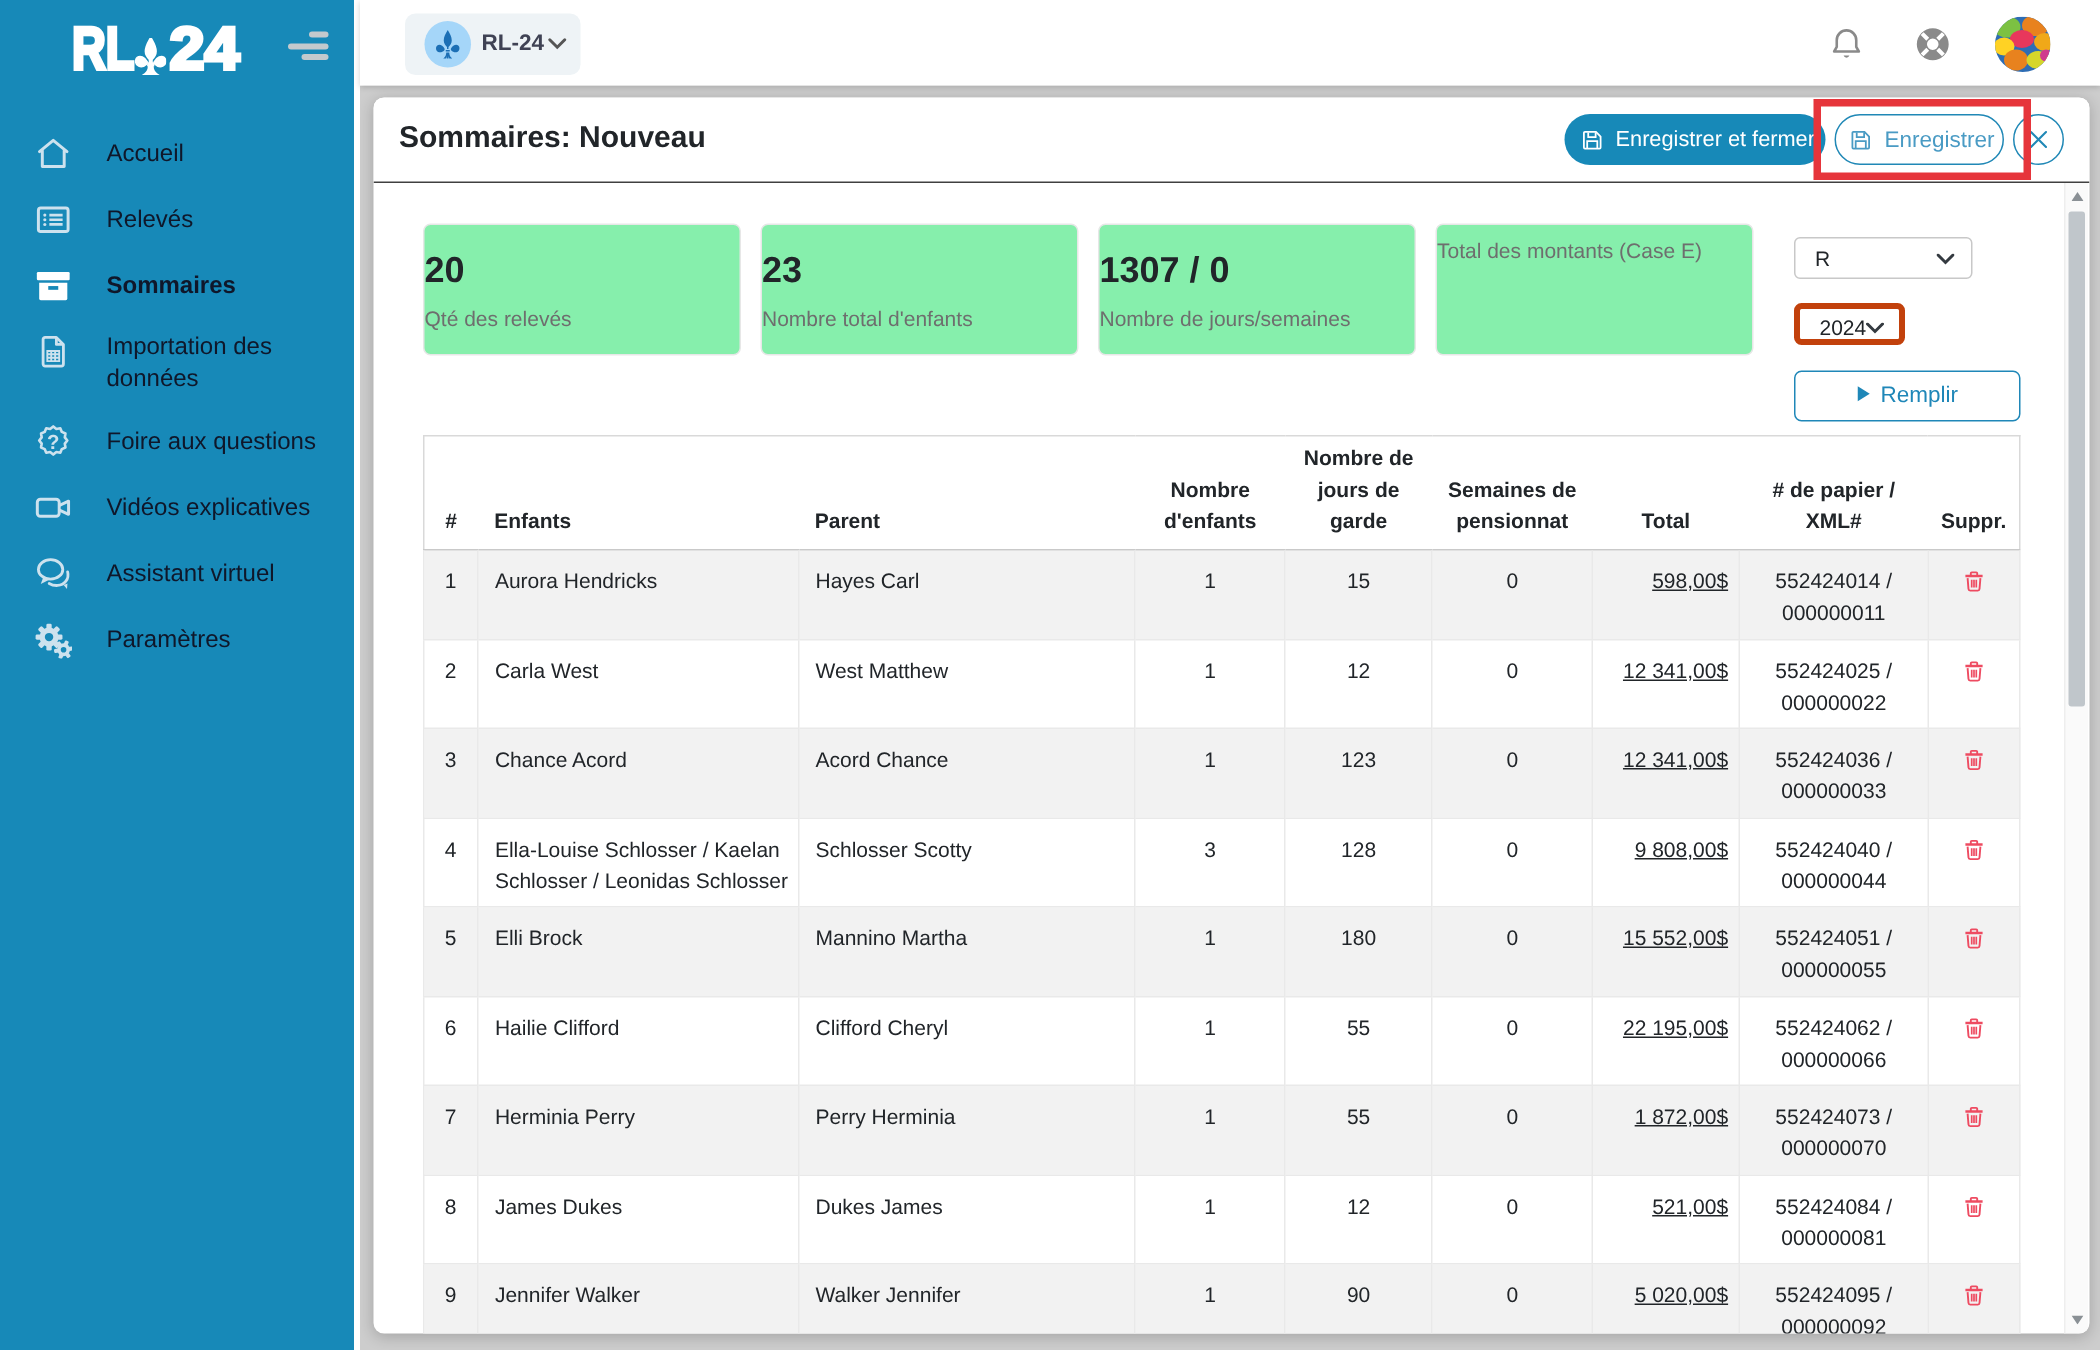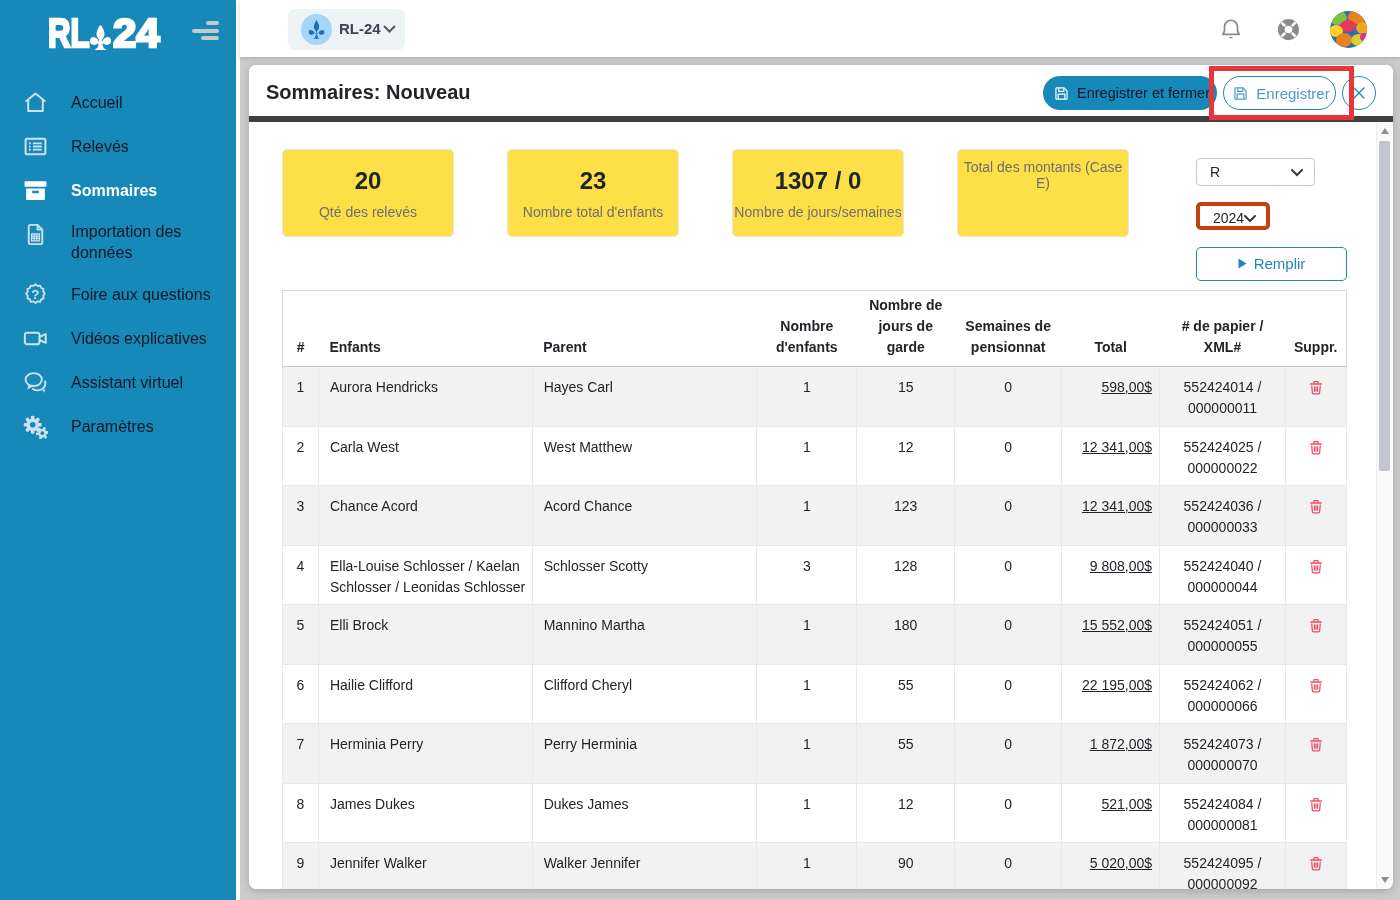--- a/index.html
+++ b/index.html
@@ -15,43 +15,43 @@
   #burger .b1 { top:0px; width:13px; }
   #burger .b2 { top:8px; width:27px; }
   #burger .b3 { top:15px; width:18px; }
 
   .menu { position:absolute; left:0; top:81px; width:240px; }
   .mi { position:relative; height:44px; color:#0f172a; font-size:16px; }
   .mi.two { height:60px; }
   .mi.two .lbl { top:8px; }
   .mi .ic { position:absolute; left:23px; top:9px; width:25px; height:25px; }
   .mi .lbl { position:absolute; left:71px; top:11px; line-height:21px; }
-  .mi.active { color:#ffffff; font-weight:bold; }
+  .mi.active { color:#0f172a; font-weight:bold; }
 
   
   #topbar { position:absolute; left:240px; top:0; width:1160px; height:57px; background:#fff; z-index:20; box-shadow:0 1px 4px rgba(0,0,0,0.18); }
-  #rlbtn { position:absolute; left:48px; top:9px; width:117px; height:41px; background:#eef3f6; border-radius:7px; }
+  #rlbtn { position:absolute; left:30px; top:9px; width:117px; height:41px; background:#eef3f6; border-radius:7px; }
   #rlbtn .badge { position:absolute; left:13px; top:5px; width:31px; height:31px; border-radius:50%; background:#a5d6f9; }
   #rlbtn .txt { position:absolute; left:51px; top:11px; font-size:15px; color:#3f4254; font-weight:bold; }
   #rlbtn .chev { position:absolute; left:95px; top:16px; }
 
   
   #backdrop { position:absolute; left:240px; top:57px; width:1160px; height:843px; background:#cdcdcd; z-index:15; }
   #modal { position:absolute; left:9px; top:8px; width:1144px; height:824px; background:#fff; border-radius:7px; overflow:hidden; box-shadow:0 2px 10px rgba(0,0,0,0.2); }
-  #mhead { position:absolute; left:0; top:0; width:100%; height:57px; border-bottom:6px solid #404040; background:#fff; }
+  #mhead { position:absolute; left:0; top:0; width:100%; height:57px; border-bottom:1px solid #404040; background:#fff; }
   #mtitle { position:absolute; left:17px; top:16px; font-size:20px; font-weight:bold; color:#212529; }
 
-  .btn-teal { position:absolute; left:794px; top:11px; width:174px; height:34px; background:#1789b8; border-radius:17px; color:#0f172a; font-size:14.5px; display:flex; align-items:center; justify-content:center; gap:8px; padding-left:4px; }
+  .btn-teal { position:absolute; left:794px; top:11px; width:174px; height:34px; background:#1789b8; border-radius:17px; color:#ffffff; font-size:14.5px; display:flex; align-items:center; justify-content:center; gap:8px; padding-left:4px; }
   .btn-outline { position:absolute; left:974px; top:11px; width:113px; height:34px; background:#fff; border:1px solid #2088b6; border-radius:17px; color:#4a9bc4; font-size:15px; display:flex; align-items:center; justify-content:center; gap:8px; padding-left:4px; }
   .btn-x { position:absolute; left:1093px; top:11px; width:34px; height:34px; border:1px solid #2088b6; border-radius:50%; }
 
   #redrect { position:absolute; left:960px; top:1px; width:145px; height:54px; border:5px solid #e6353b; z-index:5; }
 
   
-  .card { position:absolute; top:84px; width:172px; height:88px; background:#fde047; border:1px solid #e7e7e7; border-radius:5px; text-align:center; }
+  .card { position:absolute; top:84px; width:212px; height:88px; background:#86efac; border:1px solid #e7e7e7; border-radius:5px; text-align:left; }
   .card .num { margin-top:17px; font-size:24px; font-weight:bold; color:#212529; }
   .card .lb { margin-top:9px; font-size:14px; color:#6e6e6e; }
 
   
   .sel { position:absolute; left:947px; height:28px; background:#fff; border:1px solid #c8c8c8; border-radius:4px; font-size:14px; color:#212529; }
   #selR { top:93px; width:119px; }
   #selY { top:137px; width:74px; border:4px solid #c2410c; border-radius:5px; }
   .sel .stxt { position:absolute; left:13px; top:5px; }
   #btn-remplir { position:absolute; left:947px; top:182px; width:151px; height:34px; border:1px solid #1f87b8; border-radius:5px; background:#fff; color:#1f87b8; font-size:15px; text-align:center; line-height:32px; }
 

